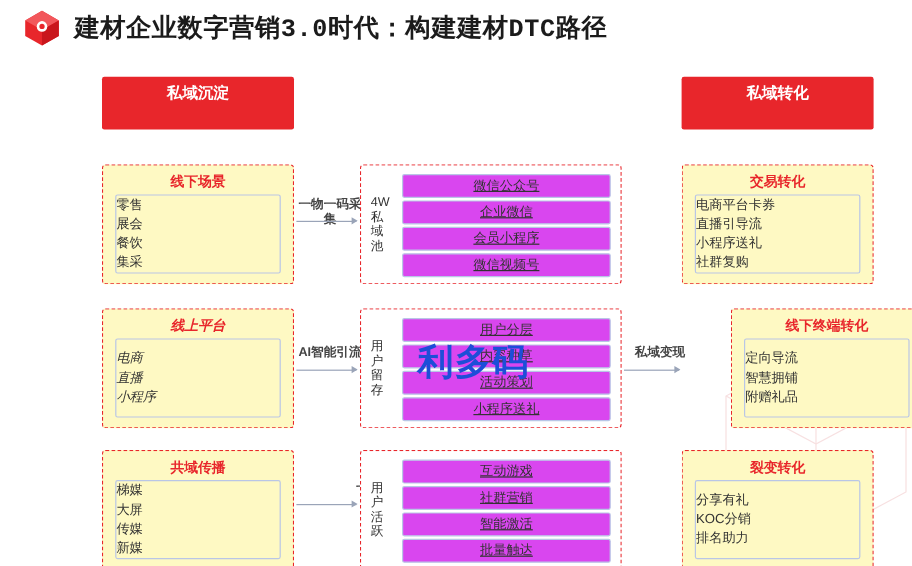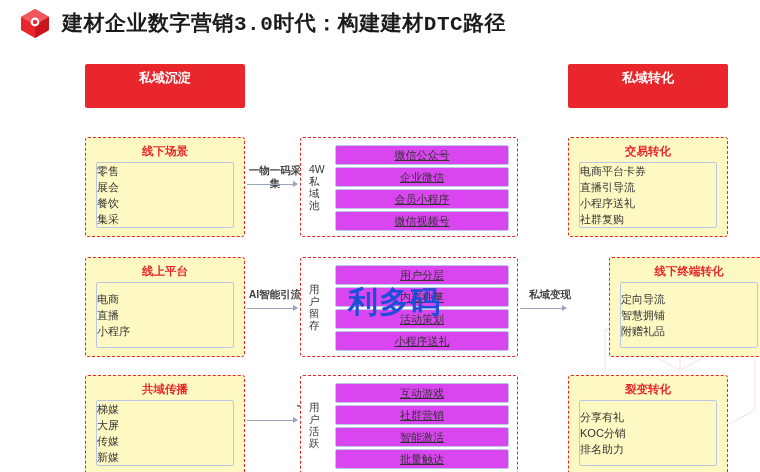--- a/index.html
+++ b/index.html
@@ -102,21 +102,21 @@
   }
   .inner-box .li {
     font-size: 11px;
     color: #333;
     line-height: 16px;
     text-align: center;
   }
 
   
   .lb1 { left: 85px;  top: 95px;  width: 160px; height: 100px; }
-  .lb2 { left: 85px;  top: 215px; width: 160px; height: 100px; }
+  .lb2 { left: 85px;  top: 215px; width: 160px; height: 100px; font-style: italic; }
   .lb3 { left: 85px;  top: 333px; width: 160px; height: 100px; }
 
   
   .rb1 { left: 568px; top: 95px;  width: 160px; height: 100px; }
   .rb2 { left: 568px; top: 215px; width: 160px; height: 100px; margin-left: 41px; }
   .rb3 { left: 568px; top: 333px; width: 160px; height: 100px; }
 
   
   .mid {
     position: absolute;

